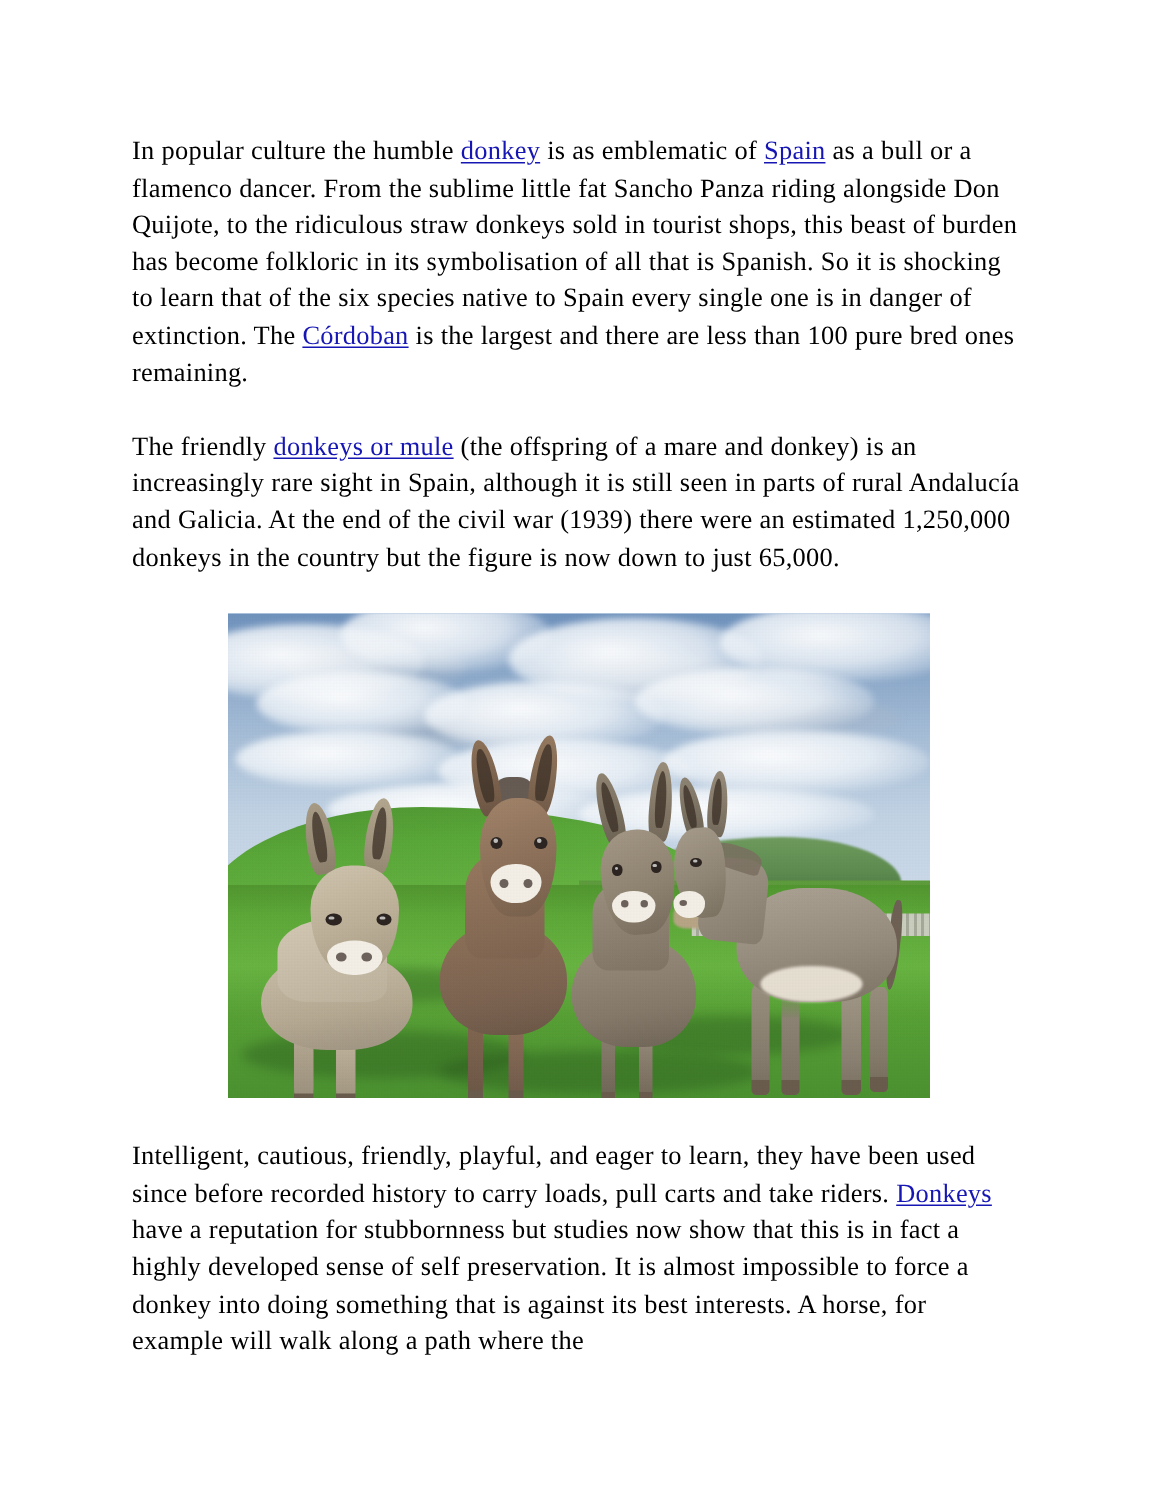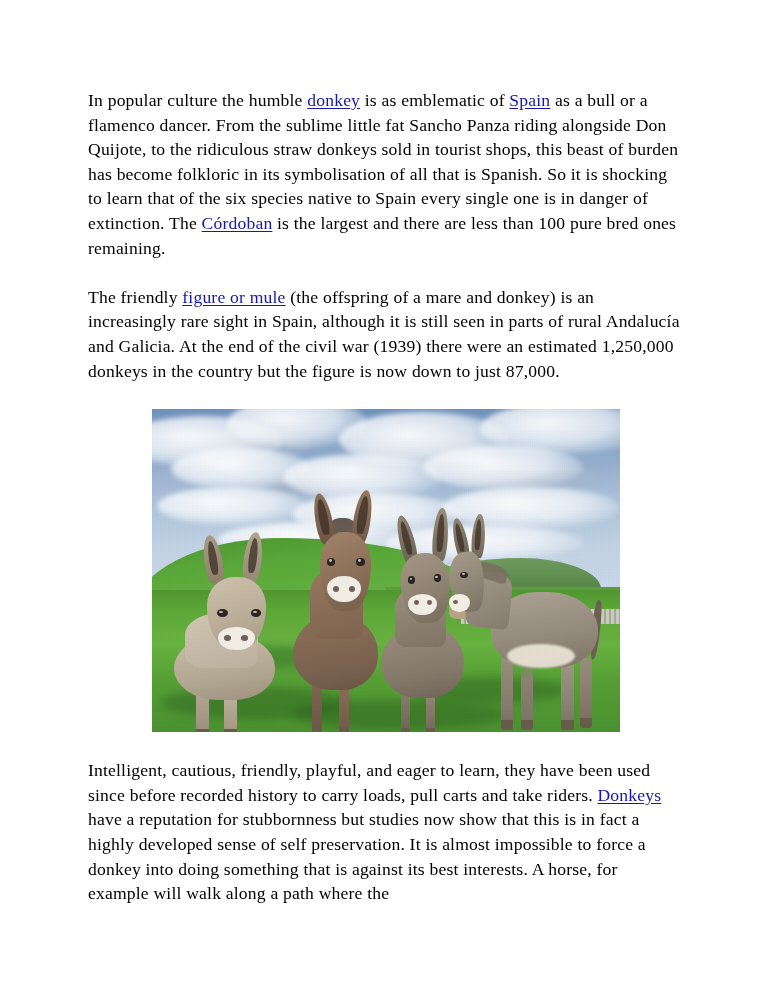--- a/index.html
+++ b/index.html
@@ -355,21 +355,21 @@
 </head>
 <body>
 
 <div class="page">
   <div class="doc-body">
 
     <p class="para"><span>In popular culture the humble </span><a class="doclink" href="#">donkey</a><span> is as emblematic of </span><a class="doclink" href="#">Spain</a><span> as a bull or a flamenco dancer.  From the sublime little fat Sancho Panza riding alongside Don Quijote, to the ridiculous straw donkeys sold in tourist shops, this beast of burden has become folkloric in its symbolisation of all that is Spanish. So it is shocking to learn that of the six species native to Spain every single one is in danger of extinction. The </span><a class="doclink" href="#">Córdoban</a><span> is the largest and there are less than 100 pure bred ones remaining.</span></p>
 
     <div class="para-gap"></div>
 
-    <p class="para"><span>The friendly </span><a class="doclink" href="#">figure or mule</a><span> (the offspring of a mare and donkey) is an increasingly rare sight in Spain, although it is still seen in parts of rural Andalucía and Galicia. At the end of the civil war (1939) there were an estimated 1,250,000 donkeys in the country but the figure is now down to just 87,000.</span></p>
+    <p class="para"><span>The friendly </span><a class="doclink" href="#">donkeys or mule</a><span> (the offspring of a mare and donkey) is an increasingly rare sight in Spain, although it is still seen in parts of rural Andalucía and Galicia. At the end of the civil war (1939) there were an estimated 1,250,000 donkeys in the country but the figure is now down to just 65,000.</span></p>
 
   </div>
 
   <div class="photo-wrap">
     <div class="photo">
 
       <div class="sky"></div>
       <div class="cloud d1 dark"></div>
       <div class="cloud d2 dark"></div>
       <div class="cloud d3 dark"></div>

